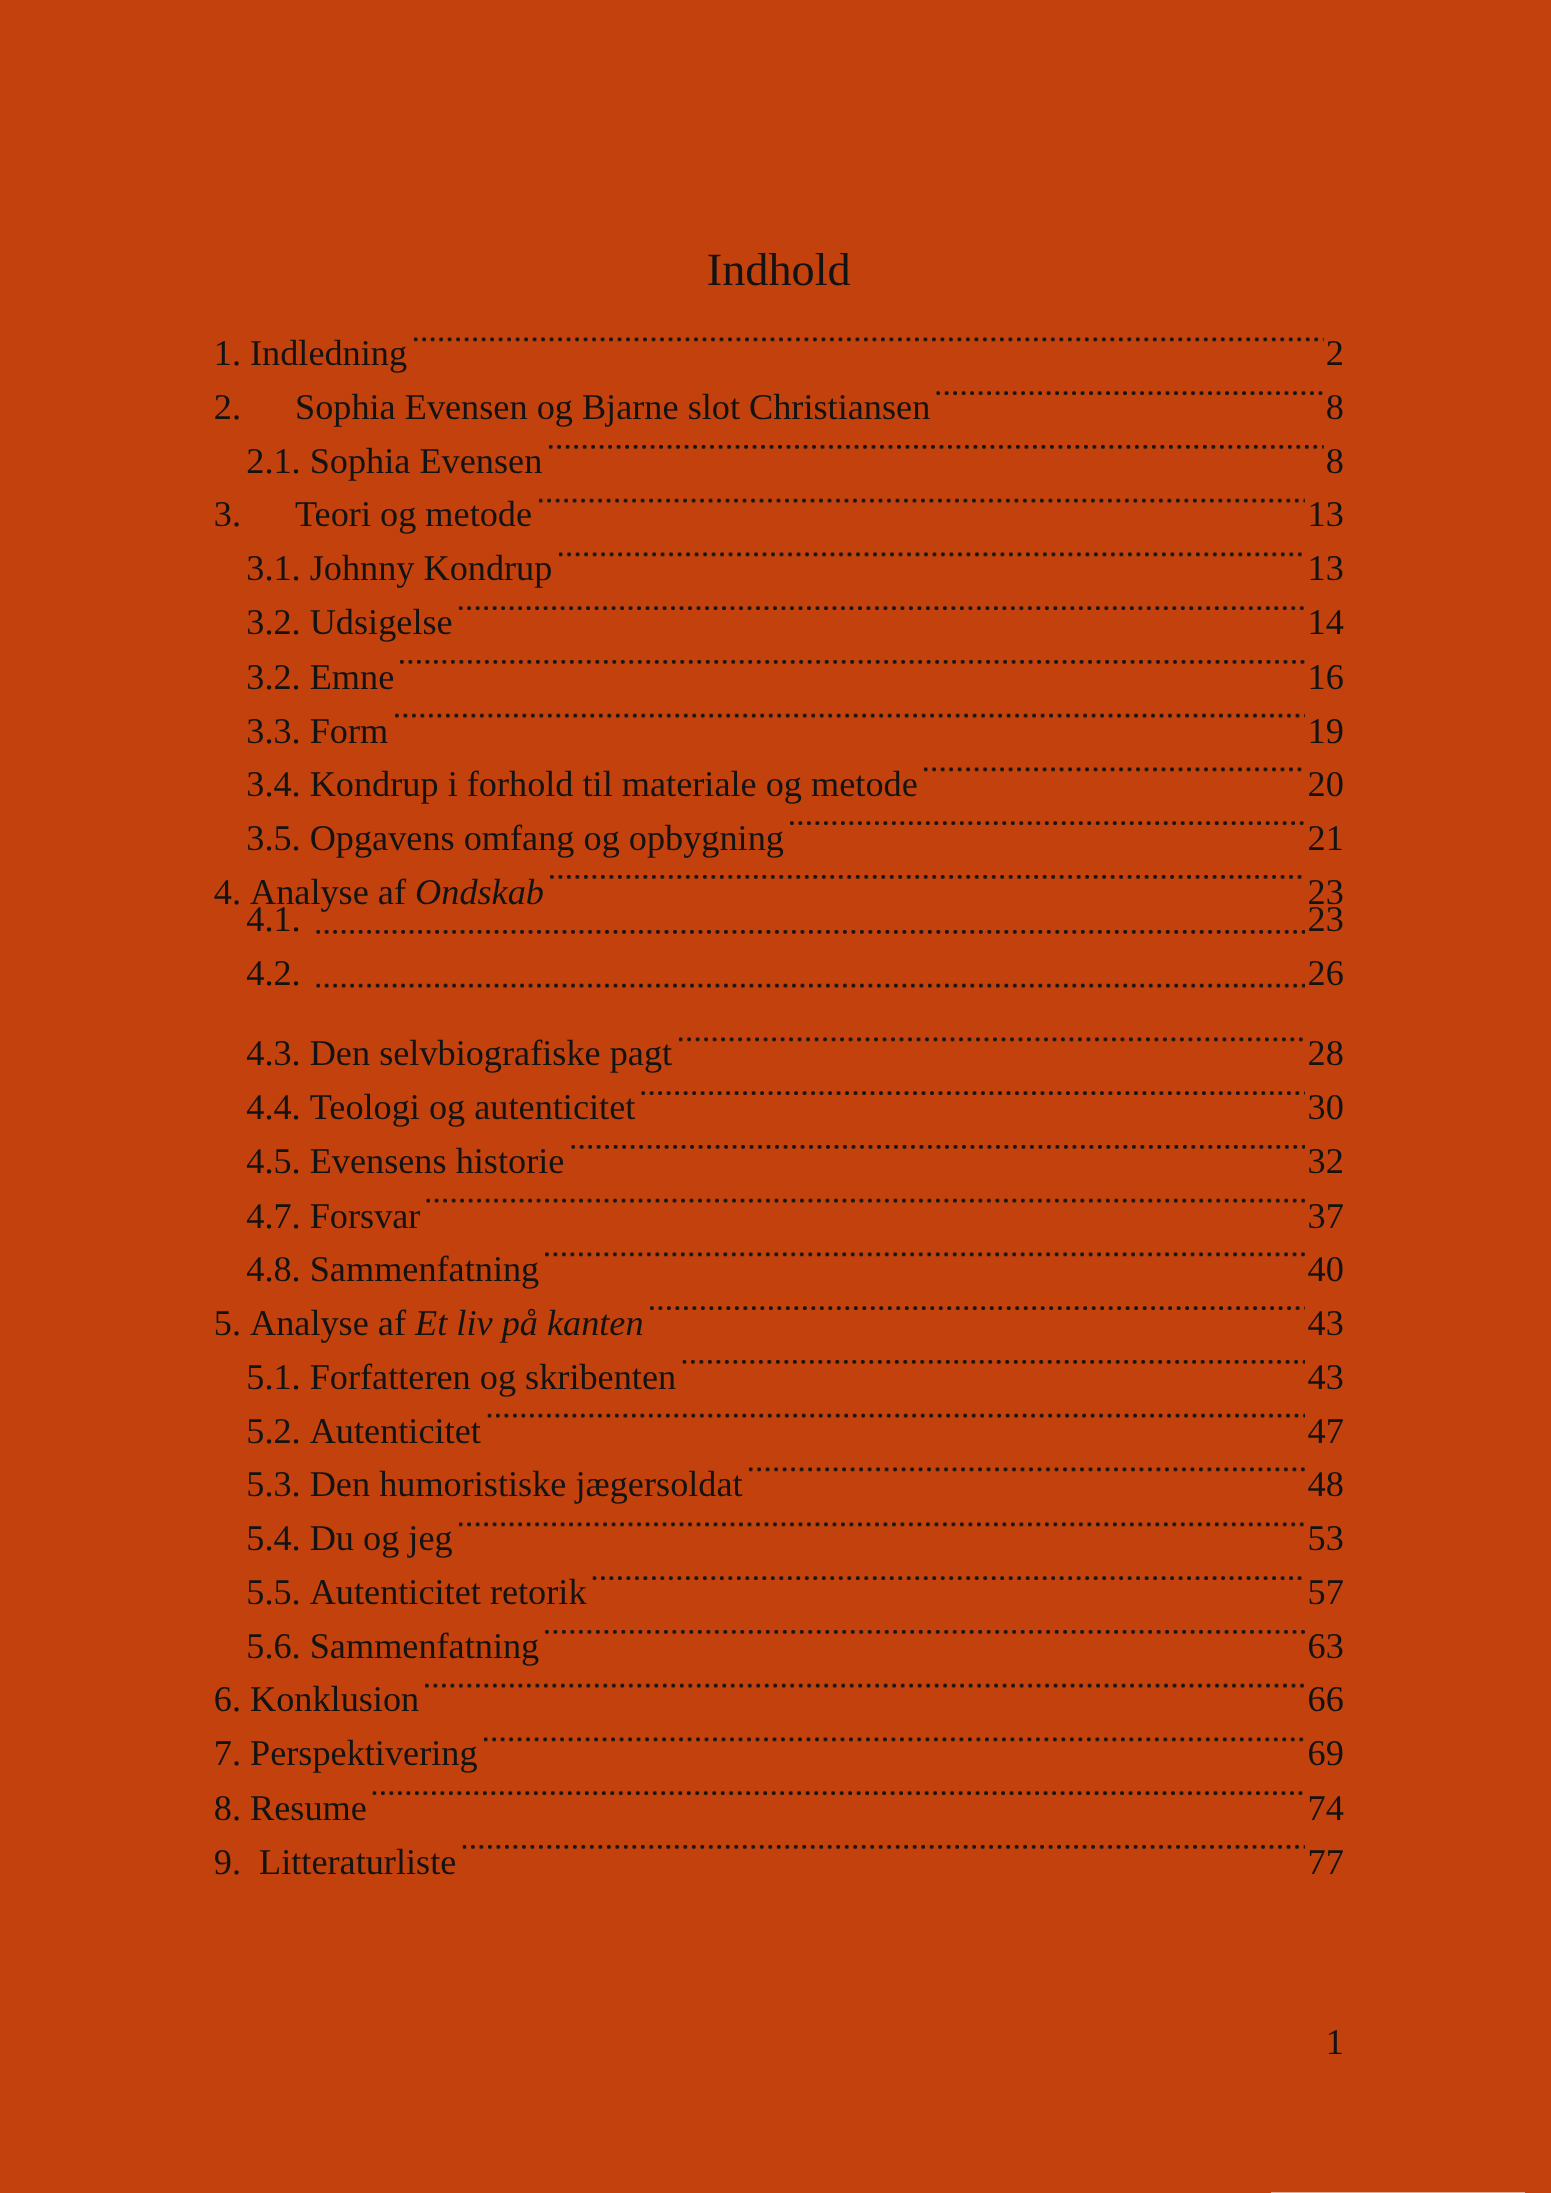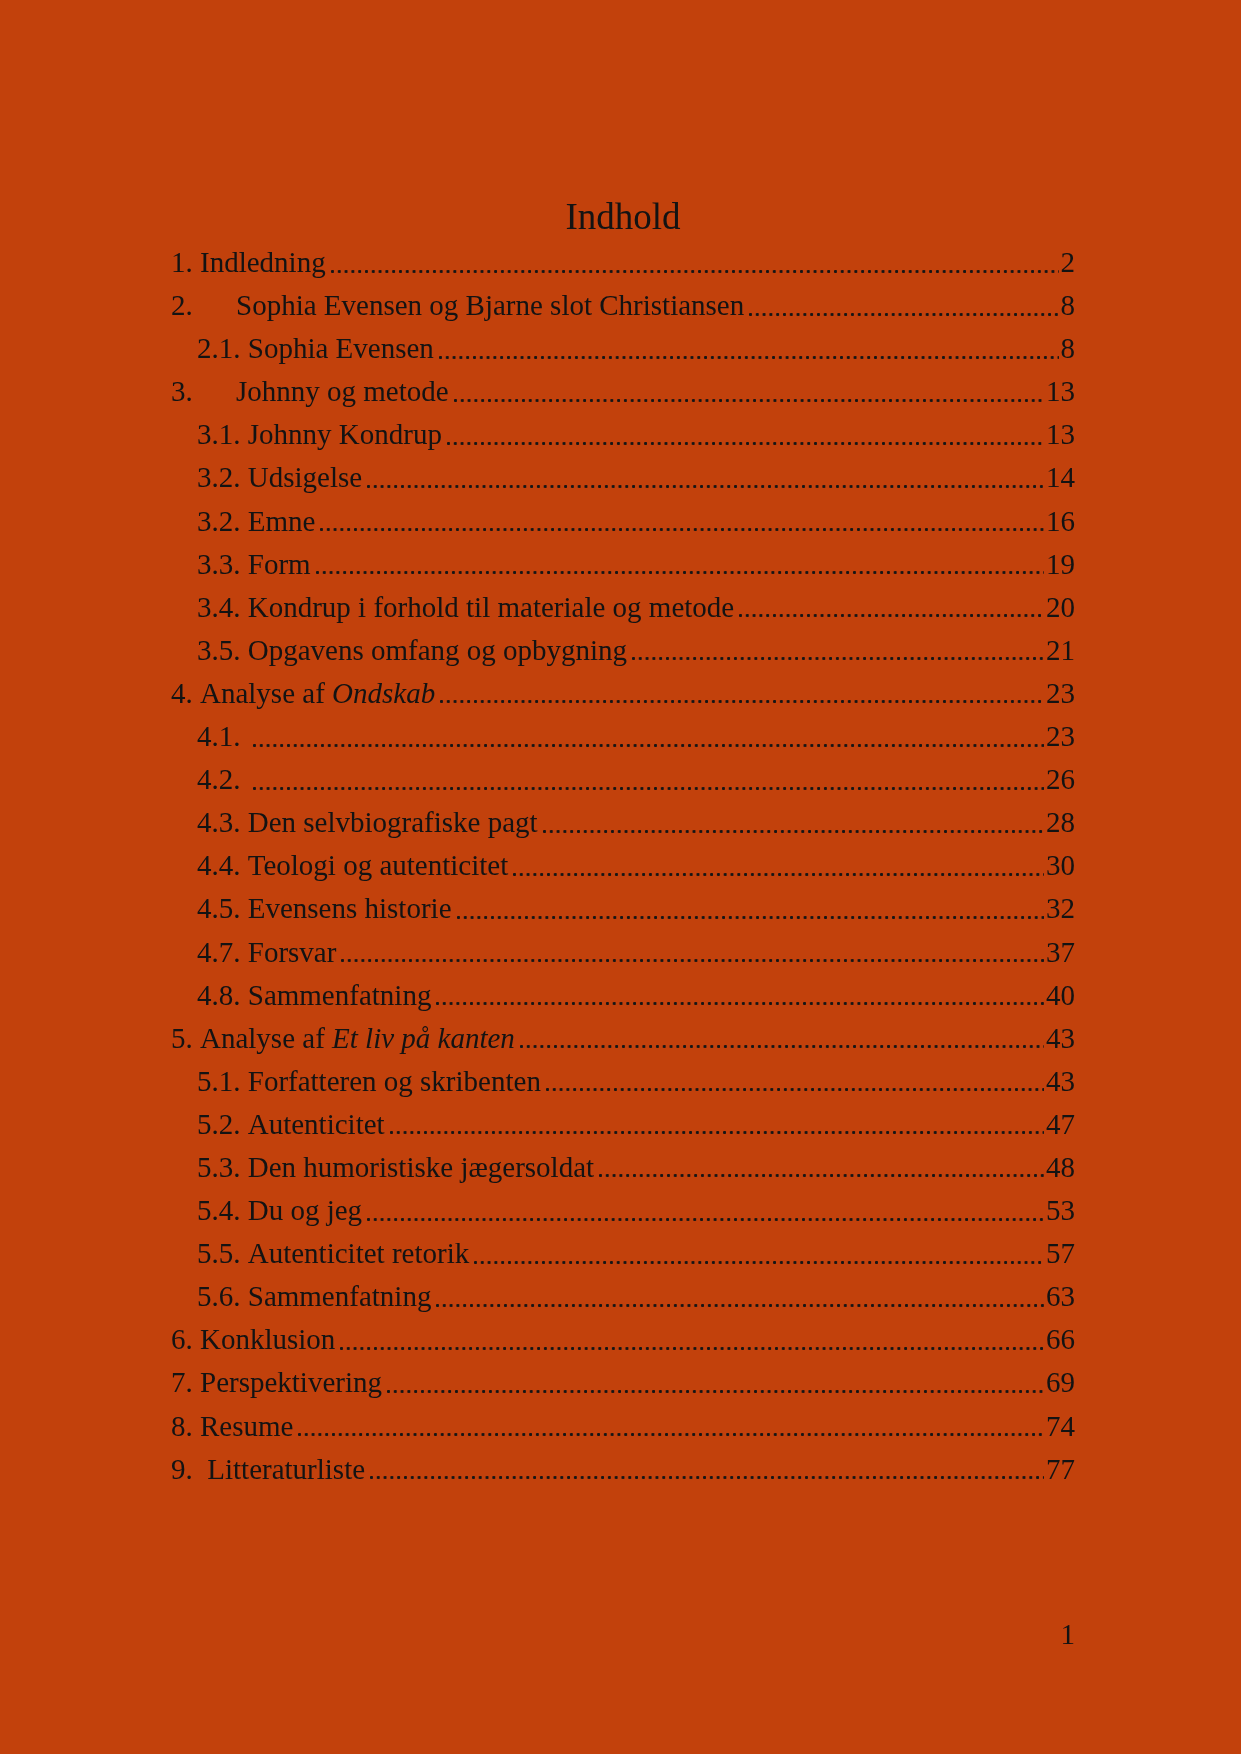--- a/index.html
+++ b/index.html
@@ -36,21 +36,21 @@
     display: flex;
     align-items: baseline;
     height: 43.1px;
     line-height: 43.1px;
     font-size: 29px;
     cursor: pointer;
   }
   .toc-row.level-2 { padding-left: 26px; }
   .toc-num  { flex: 0 0 auto; white-space: pre; }
   .toc-row.tabbed .toc-num { width: 65px; }
-  .toc-text { flex: 0 0 auto; white-space: pre; }
+  .toc-text { flex: 0 0 auto; white-space: pre; margin-top: 21px; }
   .toc-text i { }
   .toc-leader {
     flex: 1 1 auto;
     align-self: stretch;
     margin: 0 2px 0 5px;
     background-image: radial-gradient(circle at 1.5px 1.5px, #151515 1.25px, rgba(0,0,0,0) 1.9px);
     background-size: 6.8px 3px;
     background-repeat: repeat-x;
     background-position: 0 28.5px;
   }
@@ -86,21 +86,21 @@
 
   <div class="toc-row level-2">
     <span class="toc-num">2.1. </span>
     <span class="toc-text">Sophia Evensen</span>
     <span class="toc-leader"></span>
     <span class="toc-page">8</span>
   </div>
 
   <div class="toc-row level-1 tabbed">
     <span class="toc-num">3.</span>
-    <span class="toc-text">Johnny og metode</span>
+    <span class="toc-text">Teori og metode</span>
     <span class="toc-leader"></span>
     <span class="toc-page">13</span>
   </div>
 
   <div class="toc-row level-2">
     <span class="toc-num">3.1. </span>
     <span class="toc-text">Johnny Kondrup</span>
     <span class="toc-leader"></span>
     <span class="toc-page">13</span>
   </div>

